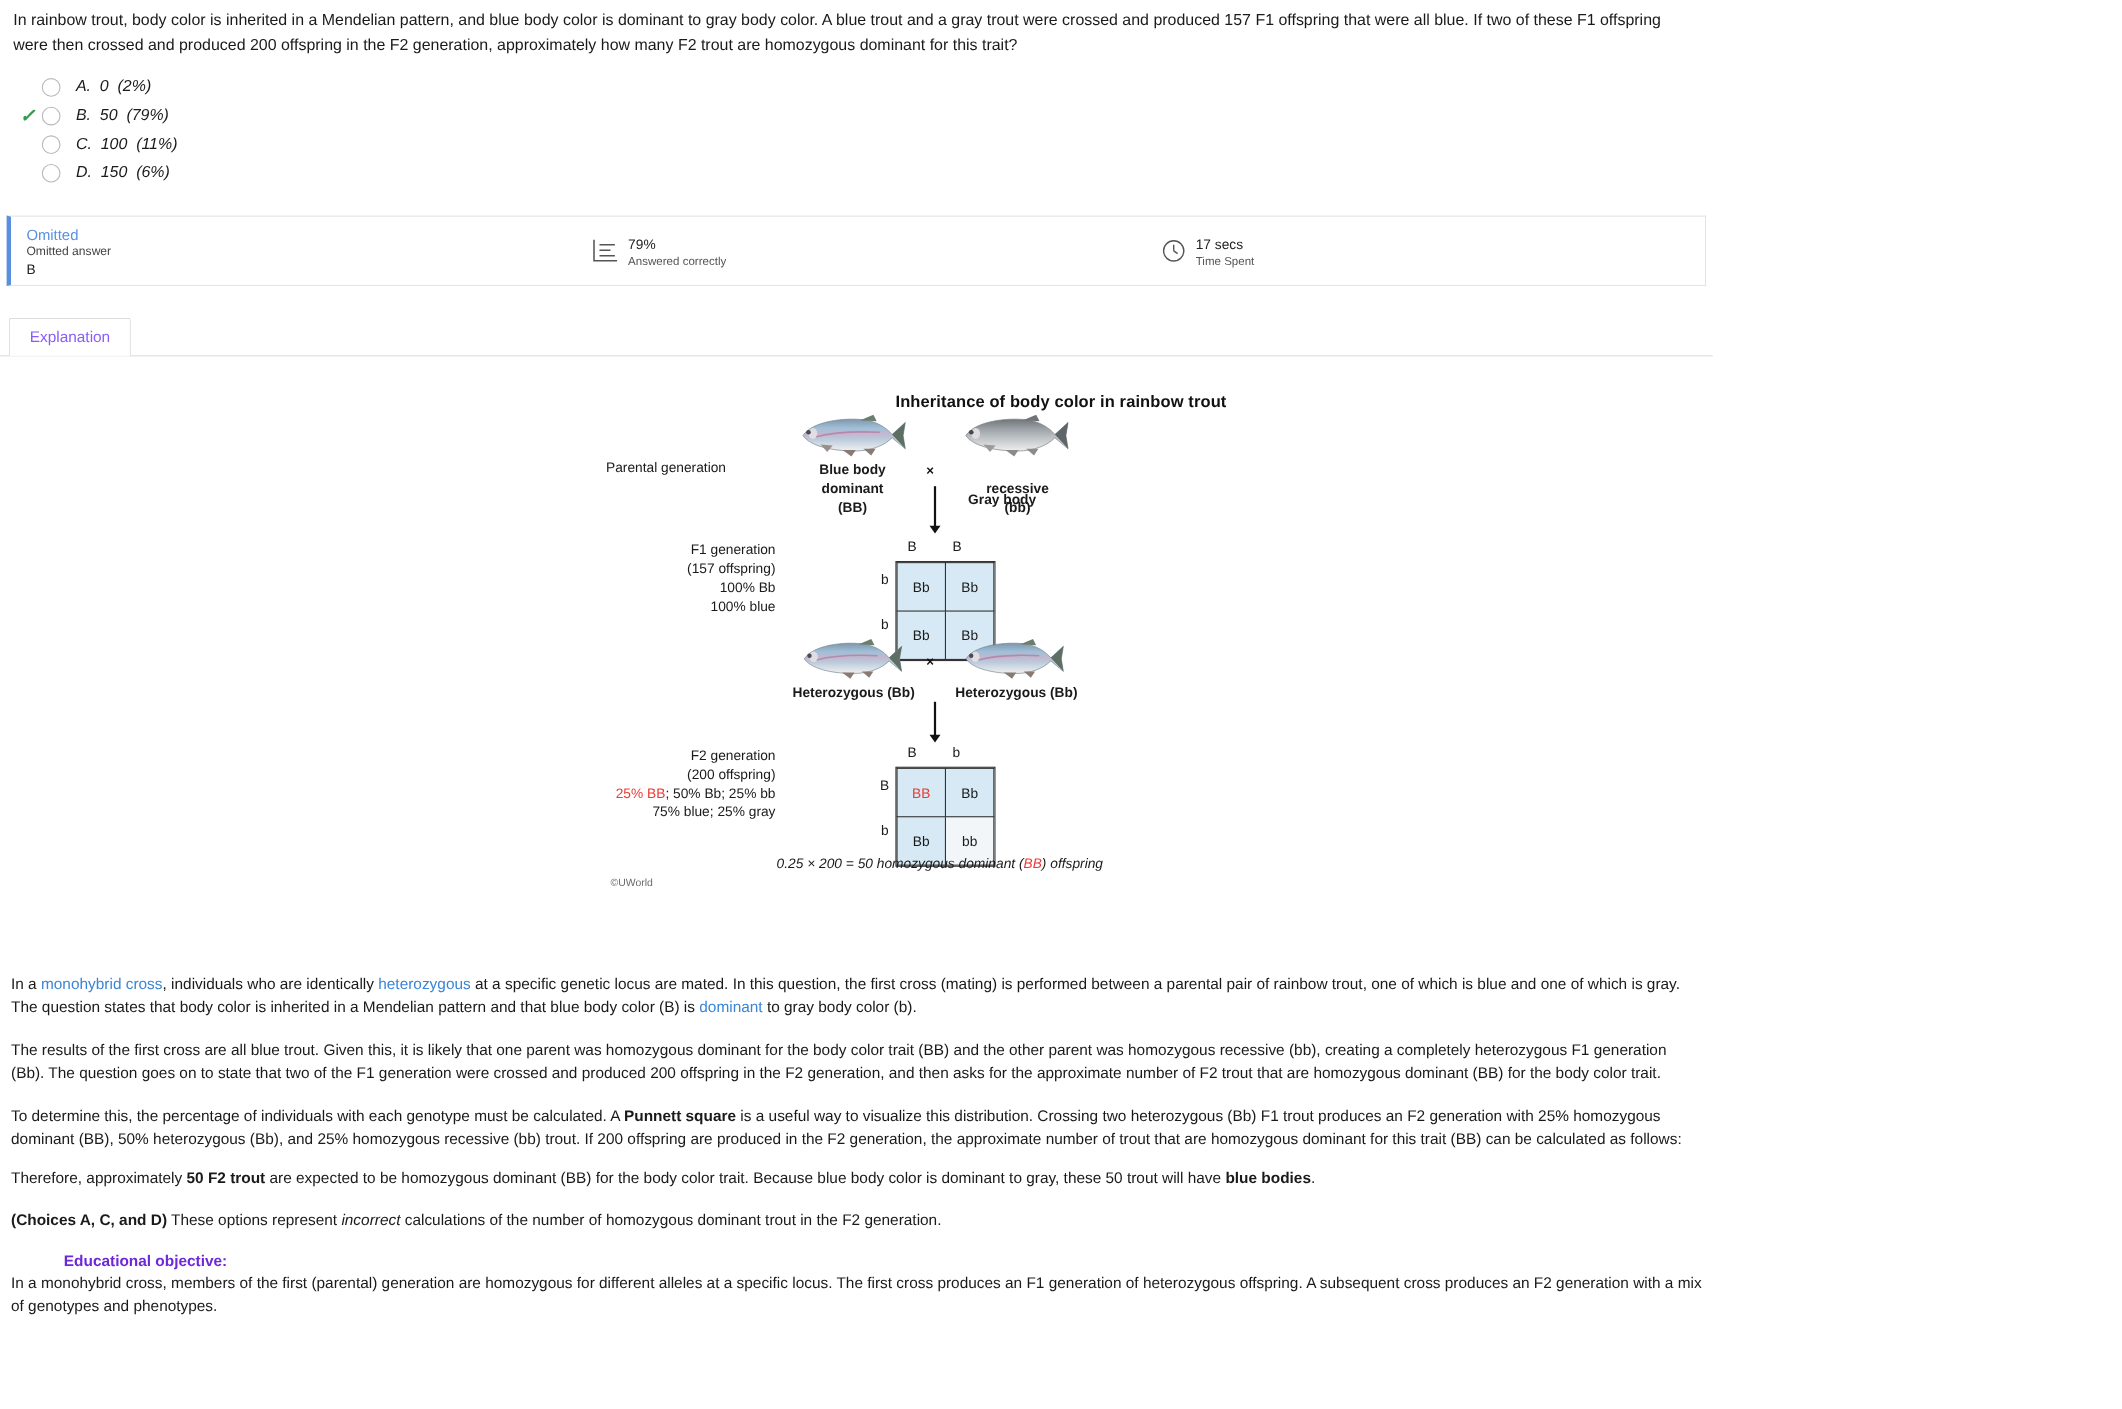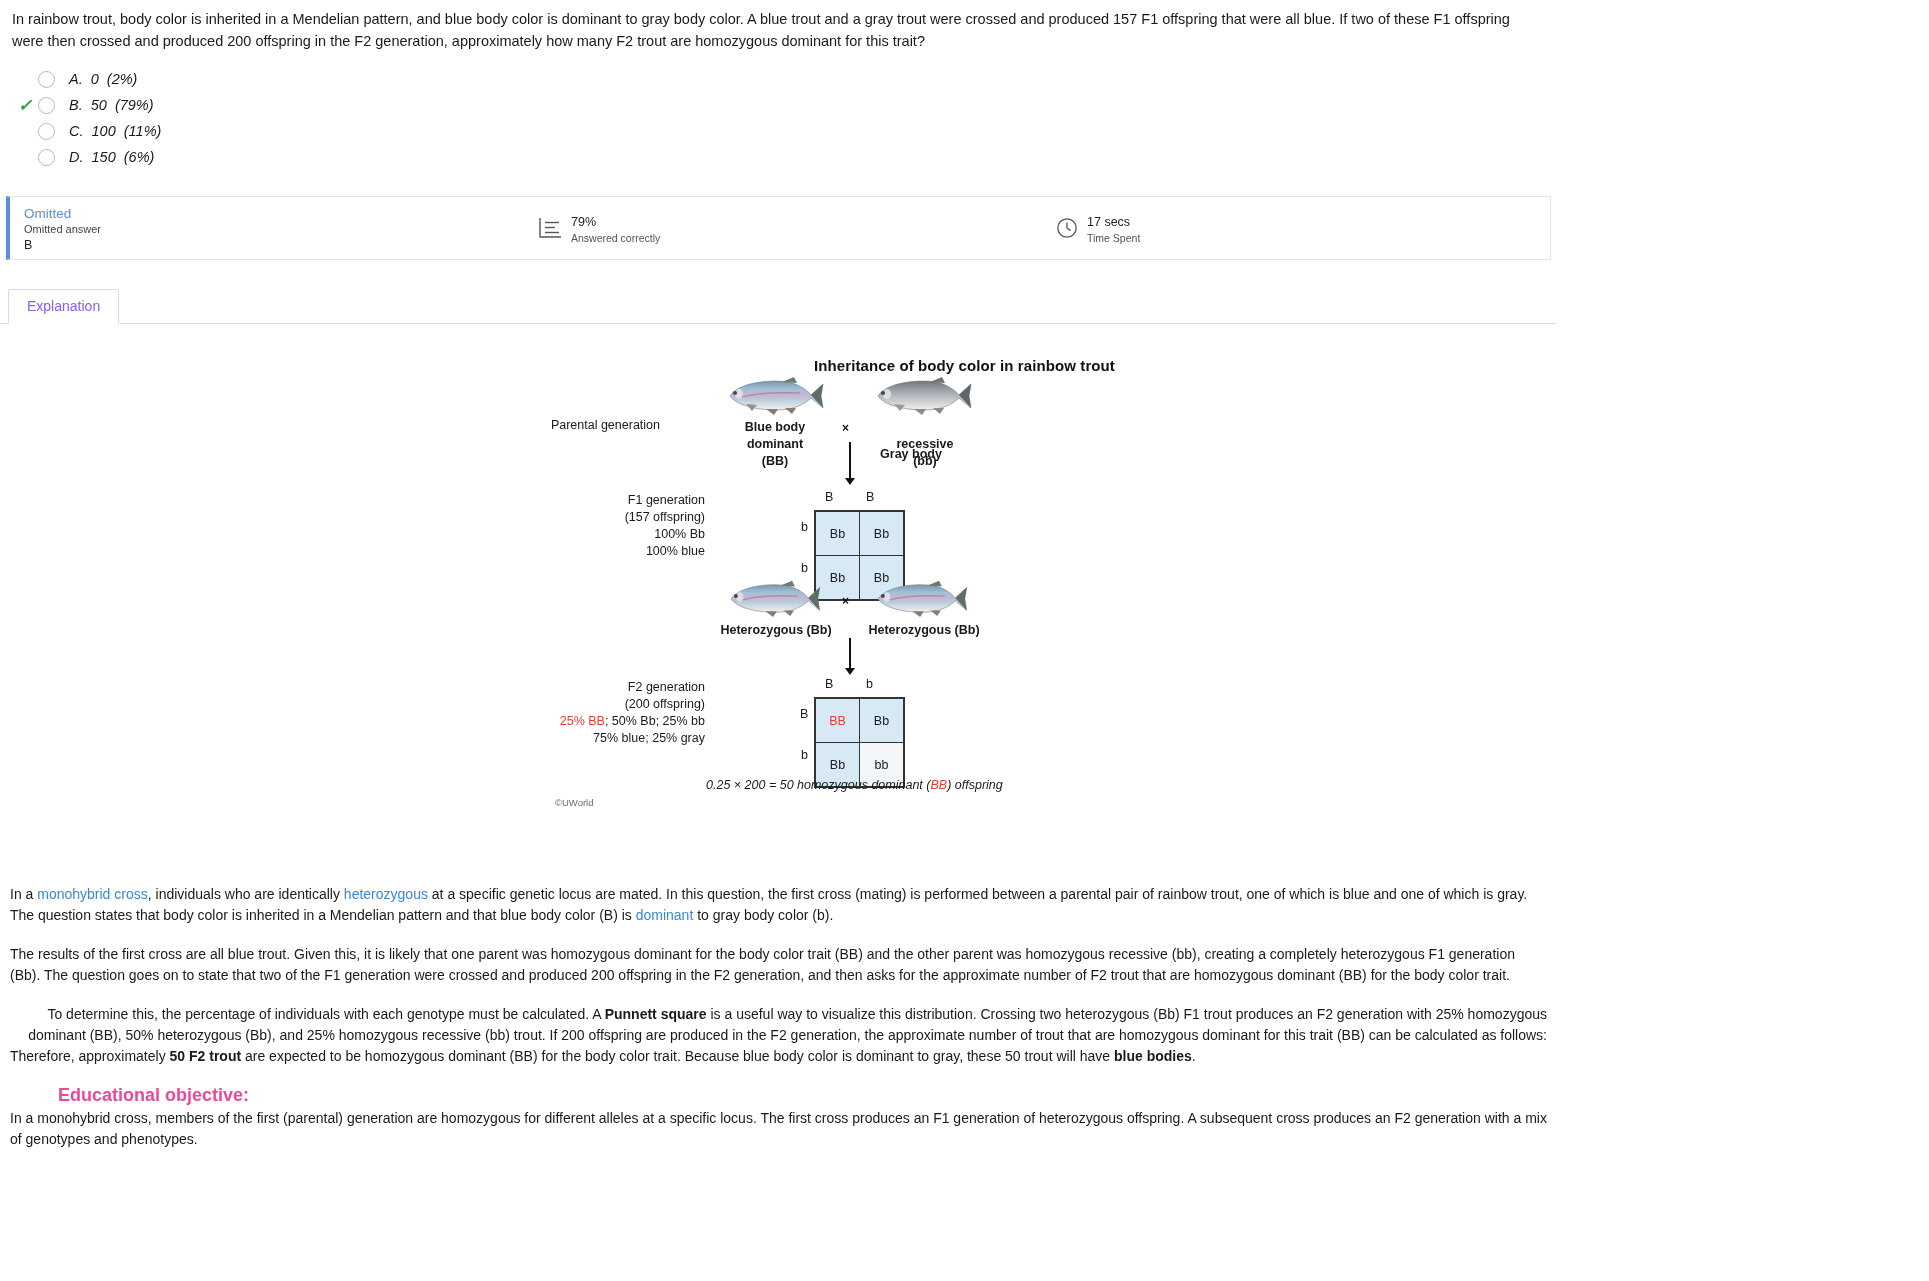--- a/index.html
+++ b/index.html
@@ -117,33 +117,33 @@
   .hdr{position:absolute;font-size:12.5px;color:#1a1a1a;}
   .red{color:#ea3b35;}
   .eqline{position:absolute;font-size:12.5px;color:#1a1a1a;white-space:pre;font-style:italic;}
   .uw{position:absolute;font-size:9.5px;color:#6b6b6b;}
 
   
   .body{padding:0 10px;}
   .para{
     font-size:14px;line-height:21px;color:#1a1a1a;margin:0 0 18px 0;
   }
-  .para.tight{margin-bottom:0;text-align:right;}
+  .para.tight{margin-bottom:14px;}
   .lnk{color:#3a86d6;}
   .b{font-weight:bold;}
   .i{font-style:italic;}
   .mathline{
     text-align:center;
     font-family:"Liberation Serif", serif;
     font-size:19px;
     color:#111;
     margin:16px 0 18px 0;
   }
   .mathline .bn{font-weight:bold;}
-  .eo{font-weight:bold;font-size:18px;color:#ec4899;margin:0 0 2px 0;padding-left:48px;}
+  .eo{font-weight:bold;font-size:14px;color:#6d28d9;margin:0 0 2px 0;padding-left:48px;}
   .last{margin-bottom:10px;}
 </style>
 </head>
 <body>
 
 <div class="page">
 
   <div class="stem">In rainbow trout, body color is inherited in a Mendelian pattern, and blue body color is dominant to gray body color.  A blue trout and a gray trout were crossed and produced 157 F1 offspring that were all blue.  If two of these F1 offspring were then crossed and produced 200 offspring in the F2 generation, approximately how many F2 trout are homozygous dominant for this trait?</div>
 
   <div class="choices">
@@ -381,19 +381,20 @@
 
     <p class="para"><span>In a </span><span class="lnk">monohybrid cross</span><span>, individuals who are identically </span><span class="lnk">heterozygous</span><span> at a specific genetic locus are mated.  In this question, the first cross (mating) is performed between a parental pair of rainbow trout, one of which is blue and one of which is gray.  The question states that body color is inherited in a Mendelian pattern and that blue body color (B) is </span><span class="lnk">dominant</span><span> to gray body color (b).</span></p>
 
     <p class="para">The results of the first cross are all blue trout.  Given this, it is likely that one parent was homozygous dominant for the body color trait (BB) and the other parent was homozygous recessive (bb), creating a completely heterozygous F1 generation (Bb).  The question goes on to state that two of the F1 generation were crossed and produced 200 offspring in the F2 generation, and then asks for the approximate number of F2 trout that are homozygous dominant (BB) for the body color trait.</p>
 
     <p class="para tight"><span>To determine this, the percentage of individuals with each genotype must be calculated.  A </span><span class="b">Punnett square</span><span> is a useful way to visualize this distribution.  Crossing two heterozygous (Bb) F1 trout produces an F2 generation with 25% homozygous dominant (BB), 50% heterozygous (Bb), and 25% homozygous recessive (bb) trout.  If 200 offspring are produced in the F2 generation, the approximate number of trout that are homozygous dominant for this trait (BB) can be calculated as follows:</span></p>
 
 
     <p class="para"><span>Therefore, approximately </span><span class="b">50 F2 trout</span><span> are expected to be homozygous dominant (BB) for the body color trait.  Because blue body color is dominant to gray, these 50 trout will have </span><span class="b">blue bodies</span><span>.</span></p>
 
+    <p class="para"><span class="b">(Choices A, C, and D)</span><span>  These options represent </span><span class="i">incorrect</span><span> calculations of the number of homozygous dominant trout in the F2 generation.</span></p>
 
     <p class="eo">Educational objective:</p>
     <p class="para last">In a monohybrid cross, members of the first (parental) generation are homozygous for different alleles at a specific locus.  The first cross produces an F1 generation of heterozygous offspring.  A subsequent cross produces an F2 generation with a mix of genotypes and phenotypes.</p>
 
   </div>
 
 </div>
 
 </body></html>

